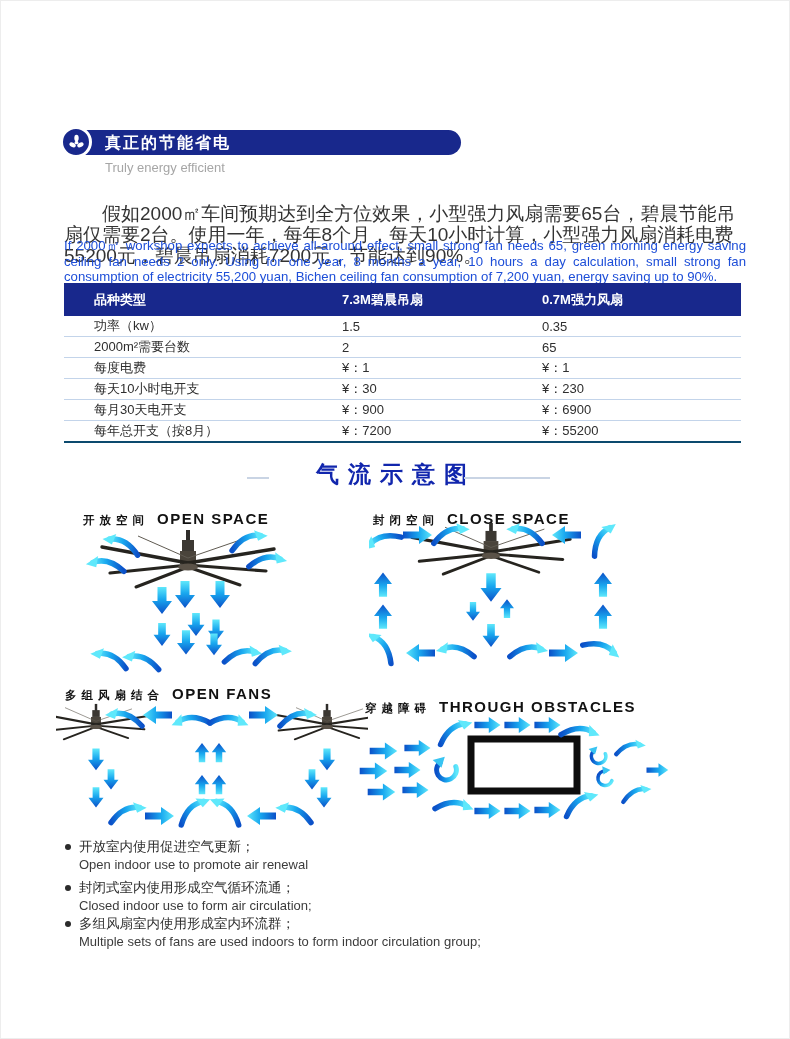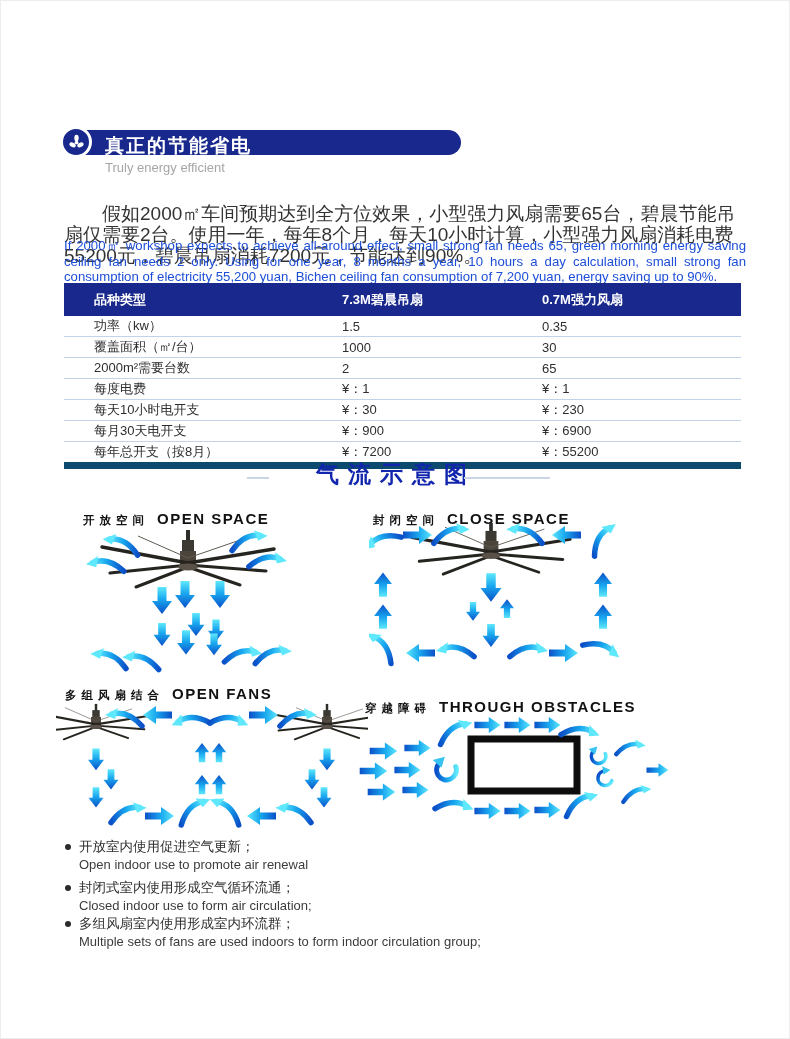--- a/index.html
+++ b/index.html
@@ -5,38 +5,38 @@
   html,body{margin:0;padding:0;background:#fff;}
   .page{position:relative;width:790px;height:1039px;background:#fff;overflow:hidden;
         font-family:"Liberation Sans",sans-serif;border:1px solid #ededed;box-sizing:border-box;}
 
   
   .banner-circle{position:absolute;left:59px;top:125px;width:32px;height:32px;background:#18288c;
         border:3px solid #fff;border-radius:50%;z-index:2;box-sizing:border-box;
         display:flex;align-items:center;justify-content:center;}
   .banner-pill{position:absolute;left:80px;top:129px;width:380px;height:25px;background:#18288c;
         border-radius:3px 13px 13px 3px;z-index:1;}
-  .banner-title{position:absolute;left:104px;top:132px;z-index:3;color:#fff;font-size:19px;
+  .banner-title{position:absolute;left:104px;top:132px;z-index:3;color:#fff;font-size:16px;
         font-weight:bold;letter-spacing:2px;}
   .banner-sub{position:absolute;left:104px;top:159px;color:#a6a6a6;font-size:13px;}
 
   
   .para-zh{position:absolute;left:63px;top:183px;width:678px;font-size:19px;line-height:21px;
         color:#333;text-indent:2em;}
   .para-en{position:absolute;left:63px;top:224px;width:682px;font-size:13.2px;line-height:15.5px;
         color:#1d4ed8;text-align:justify;}
 
   
   .cmp-table{position:absolute;left:63px;top:282px;width:677px;border-collapse:collapse;
         table-layout:fixed;font-size:13px;}
   .cmp-table th{background:#18288c;color:#fff;font-weight:bold;text-align:left;height:25px;padding:4px;}
   .cmp-table td{height:20px;color:#2e2e2e;border-bottom:1px solid #c3d4ea;padding:0;}
   .cmp-table .c1{padding-left:30px;}
   .cmp-table .c2,.cmp-table .c3{padding-left:6px;}
-  .cmp-table tr:last-child td{border-bottom:7px solid #0c4a6e;}
+  .cmp-table tr:last-child td{border-bottom:2px solid #0c4a6e;}
 
   
   .af-title{position:absolute;left:0;top:458px;width:790px;text-align:center;font-size:23px;
         font-weight:bold;color:#1126ad;letter-spacing:9px;}
   .line-l{position:absolute;left:246px;top:476px;width:22px;height:2px;background:#c9d4e4;}
   .line-r{position:absolute;left:463px;top:476px;width:86px;height:2px;background:#c9d4e4;}
 
   .dlabel{position:absolute;font-size:11.5px;font-weight:bold;color:#111;white-space:nowrap;}
   .dlabel .zh{letter-spacing:5px;}
   .dlabel .en{font-size:15px;letter-spacing:1.5px;margin-left:8px;}
@@ -124,25 +124,20 @@
         <th class="c1">品种类型</th>
         <th class="c2">7.3M碧晨吊扇</th>
         <th class="c3">0.7M强力风扇</th>
       </tr>
     </thead>
     <tbody>
       <tr>
         <td class="c1">功率（kw）</td>
         <td class="c2">1.5</td>
         <td class="c3">0.35</td>
-      </tr>
-      <tr>
-        <td class="c1">覆盖面积（㎡/台）</td>
-        <td class="c2">1000</td>
-        <td class="c3">30</td>
       </tr>
       <tr>
         <td class="c1">2000m²需要台数</td>
         <td class="c2">2</td>
         <td class="c3">65</td>
       </tr>
       <tr>
         <td class="c1">每度电费</td>
         <td class="c2">¥：1</td>
         <td class="c3">¥：1</td>

